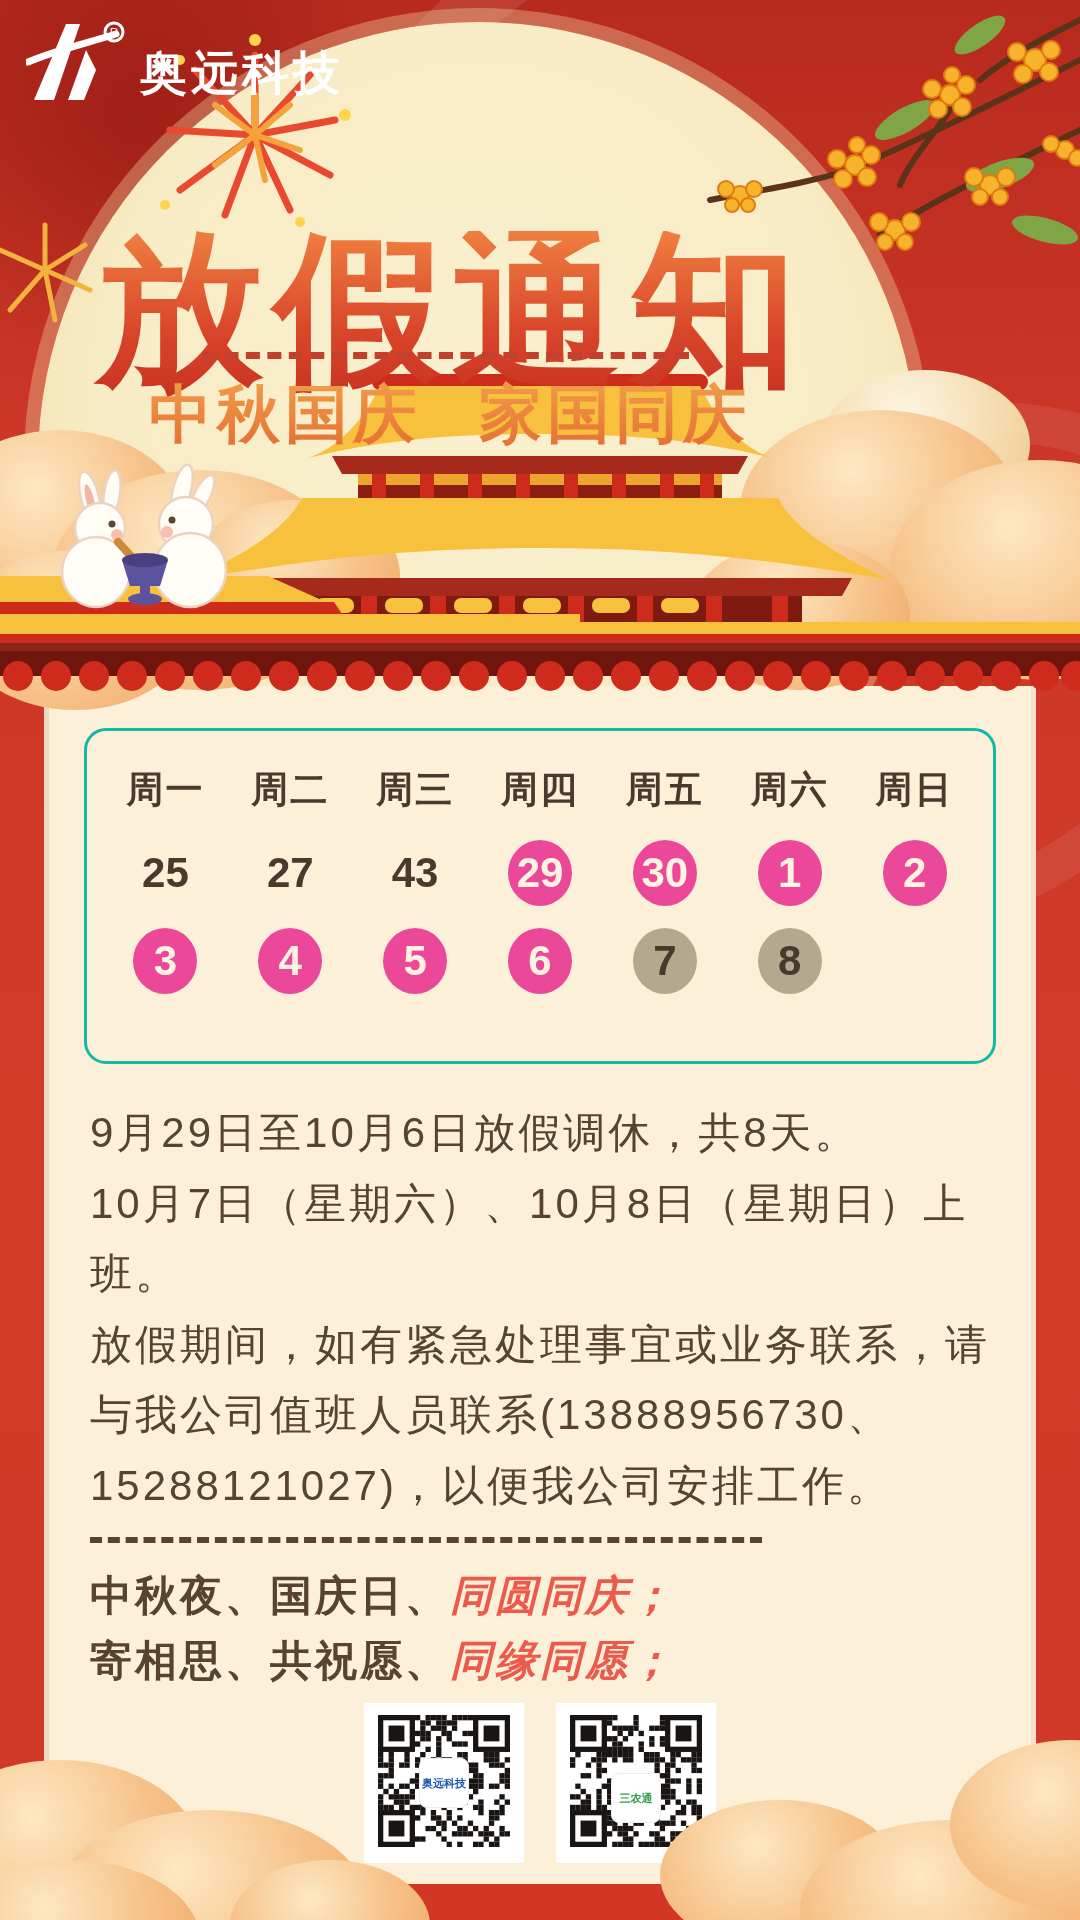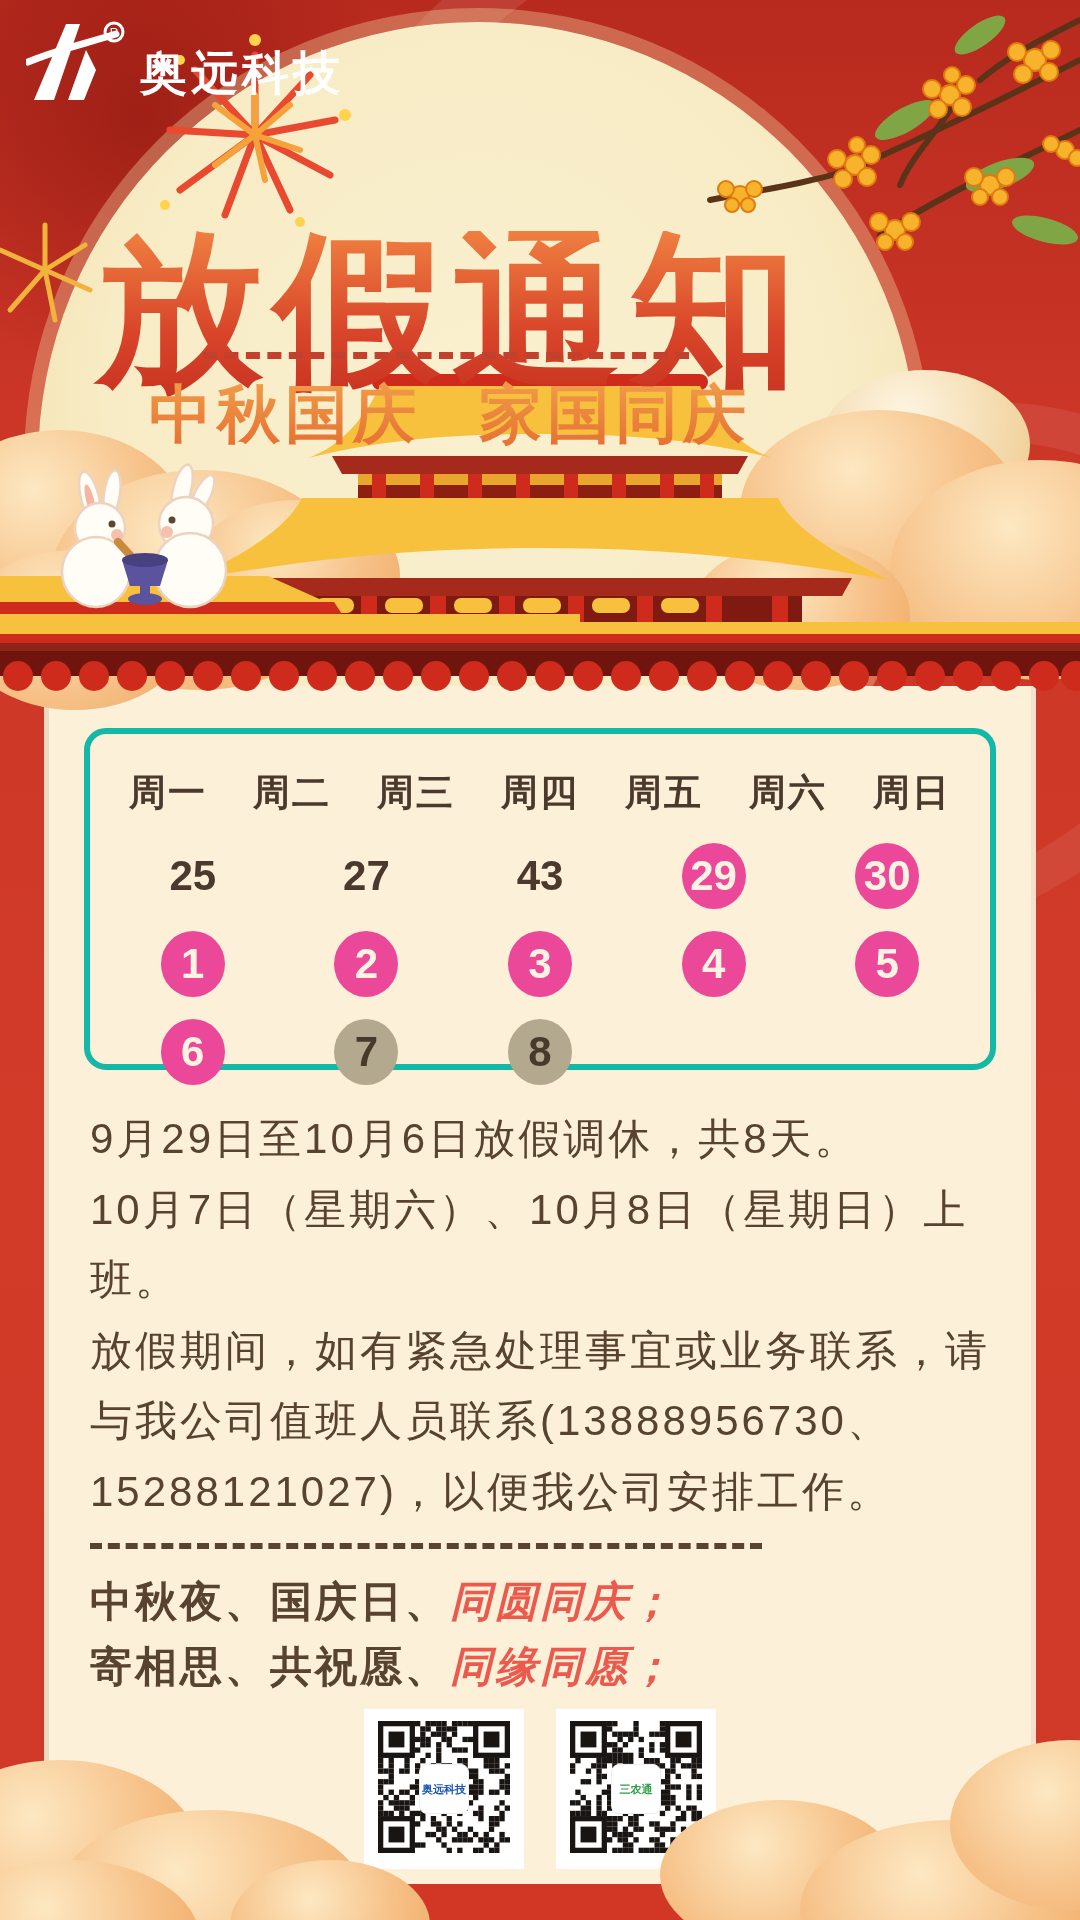--- a/index.html
+++ b/index.html
@@ -39,44 +39,44 @@
   .z3{z-index:3;} .z6{z-index:6;}
   
   .palace{position:absolute;left:0;top:330px;width:1080px;height:362px;z-index:4;}
   
   .fireworks{position:absolute;left:0;top:0;width:420px;height:360px;z-index:2;}
   .flowers{position:absolute;right:0;top:0;width:430px;height:350px;z-index:2;}
   
   .panel{position:absolute;left:44px;right:44px;top:686px;bottom:36px;background:#fcf0d8;z-index:1;
     box-shadow:inset 5px 0 0 rgba(120,20,10,.10), inset -5px 0 0 rgba(120,20,10,.06);}
   
-  .calendar{margin:42px 40px 0 40px;height:330px;border:6px solid #14b8a6;border-radius:22px;}
+  .calendar{margin:42px 40px 0 40px;height:330px;border:3px solid #14b8a6;border-radius:22px;}
   .weekdays{display:grid;grid-template-columns:repeat(7,1fr);padding:34px 16px 0 16px;
     font-size:37px;font-weight:bold;color:#4a392c;letter-spacing:2px;text-align:center;}
-  .dates{display:grid;grid-template-columns:repeat(5,1fr);grid-auto-rows:88px;padding:14px 16px 0 16px;}
+  .dates{display:grid;grid-template-columns:repeat(7,1fr);grid-auto-rows:88px;padding:14px 16px 0 16px;}
   .cell{display:flex;align-items:center;justify-content:center;font-size:42px;font-weight:bold;color:#4a392c;}
   .cell span{display:flex;align-items:center;justify-content:center;width:64px;height:66px;border-radius:50%;}
   .cell[data-type="holiday"] span{background:#ec4899;color:#fdf3e0;}
   .cell[data-type="workday"] span{background:#b2a98f;color:#473a2b;}
   
   .notice{margin:34px 46px 0 46px;color:#57432f;font-size:42px;line-height:1.68;letter-spacing:3px;}
   .notice p{margin:0;}
   .dash-divider{margin:16px 46px 0 46px;width:672px;border-top:6px dashed #57432f;}
   
   .wishes{margin:20px 46px 0 46px;color:#57432f;font-size:42px;line-height:1.55;letter-spacing:3px;font-weight:bold;}
   .wishes .hl{color:#ec5a4e;font-style:italic;}
   
   .qr-row{display:flex;justify-content:center;gap:32px;margin-top:10px;}
   .qr-box{position:relative;width:160px;height:160px;background:#fff;display:flex;align-items:center;justify-content:center;}
   .qr-badge{position:absolute;left:50%;top:50%;transform:translate(-50%,-50%);
     width:48px;height:48px;background:#fff;border-radius:8px;border:1px solid #eee;
     display:flex;align-items:center;justify-content:center;text-align:center;
     font-size:11px;font-weight:bold;line-height:1.05;}
   .badge-blue{color:#1d58b0;}
-  .badge-green{color:#2f9e49;}
+  .badge-green{color:#2f9e49;margin-top:15px;}
   
   .footer-band{position:absolute;left:0;bottom:0;width:1080px;height:36px;background:#d23726;z-index:4;}
 </style>
 </head>
 <body>
 
 <div class="poster">
 
   <div class="swirl s1"></div>
   <div class="swirl s2"></div>

